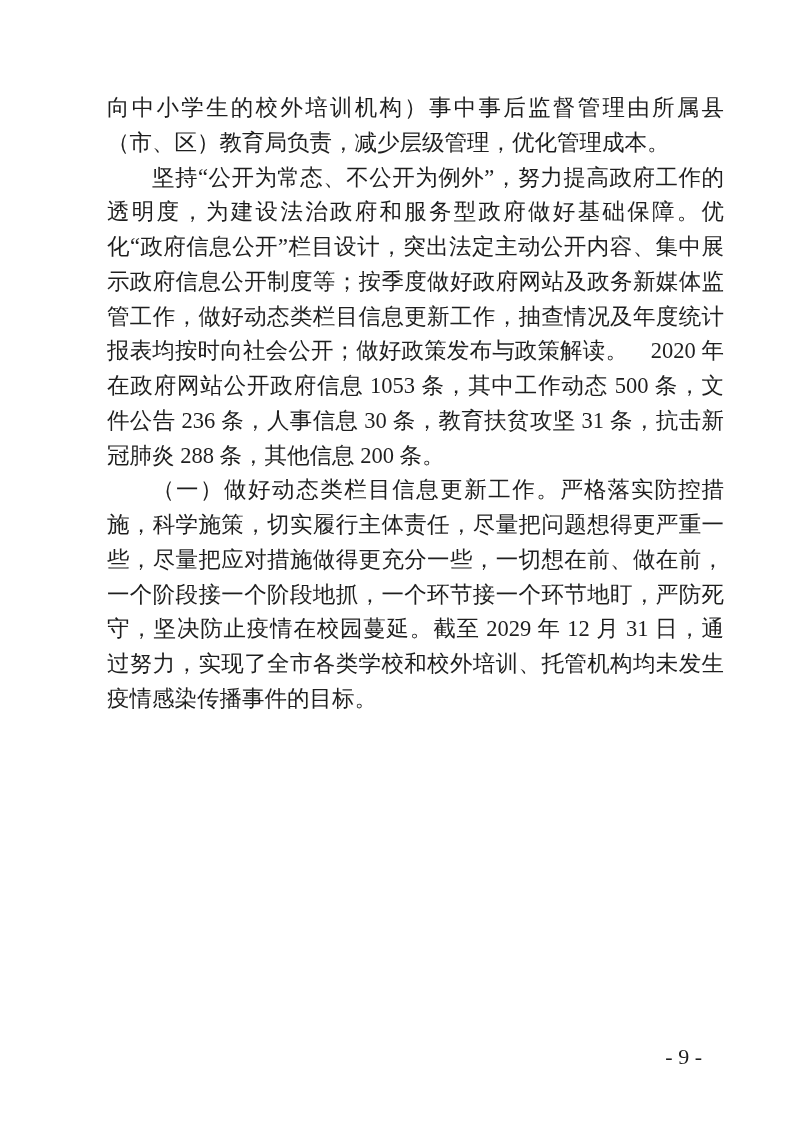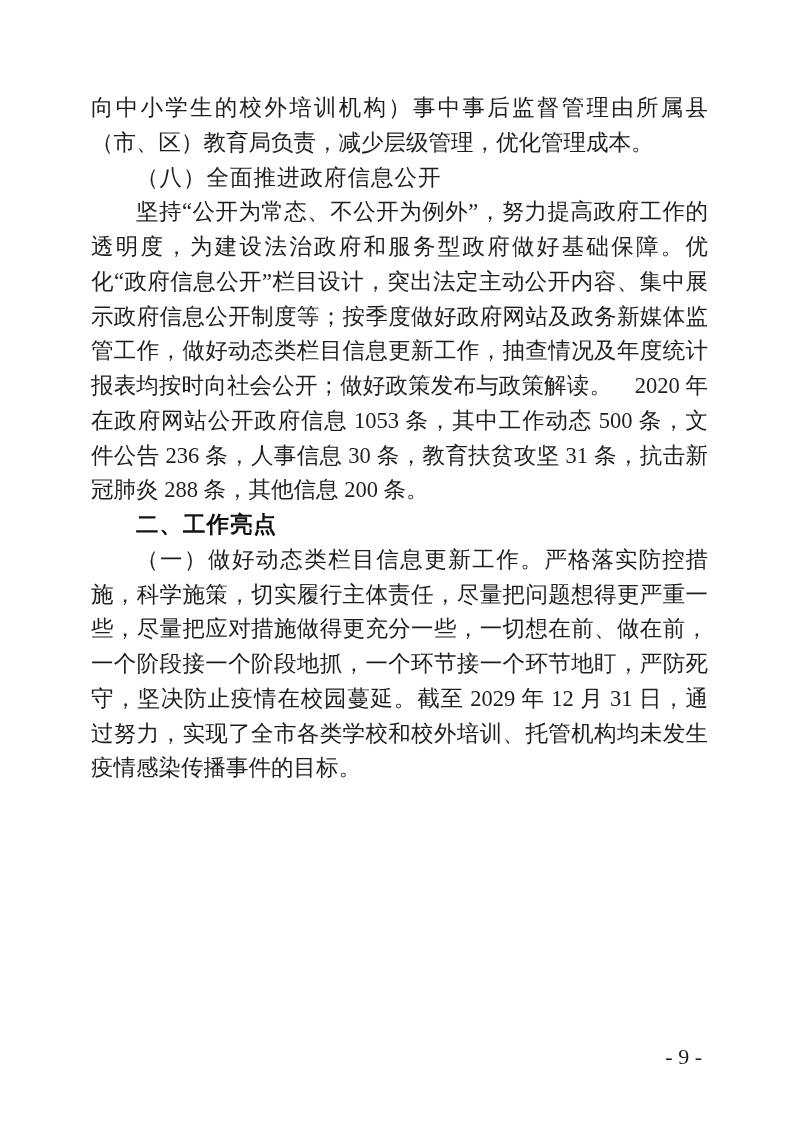--- a/index.html
+++ b/index.html
@@ -9,21 +9,21 @@
   }
   .page {
     position: relative;
     width: 800px;
     height: 1131px;
     background: #ffffff;
     overflow: hidden;
   }
   .content {
     position: absolute;
-    left: 91px;
+    left: 107px;
     top: 91px;
     width: 617px;
   }
   .para {
     font-family: "Liberation Serif", "DejaVu Serif", serif;
     font-size: 22.5px;
     line-height: 34.75px;
     color: #1e1e1e;
     margin: 0;
     padding: 0;
@@ -58,25 +58,23 @@
   }
 </style>
 </head>
 <body>
 
 <div class="page">
   <div class="content">
 
     <p class="para">向中小学生的校外培训机构）事中事后监督管理由所属县（市、区）教育局负责，减少层级管理，优化管理成本。</p>
 
-    <p class="para indent kai-heading">（八）全面推进政府信息公开</p>
 
     <p class="para indent">坚持“公开为常态、不公开为例外”，努力提高政府工作的透明度，为建设法治政府和服务型政府做好基础保障。优化“政府信息公开”栏目设计，突出法定主动公开内容、集中展示政府信息公开制度等；按季度做好政府网站及政务新媒体监管工作，做好动态类栏目信息更新工作，抽查情况及年度统计报表均按时向社会公开；做好政策发布与政策解读。　2020 年在政府网站公开政府信息 1053 条，其中工作动态 500 条，文件公告 236 条，人事信息 30 条，教育扶贫攻坚 31 条，抗击新冠肺炎 288 条，其他信息 200 条。</p>
 
-    <p class="para indent part-heading">二、工作亮点</p>
 
     <p class="para indent"><span class="lead">（一）做好动态类栏目信息更新工作。</span><span>严格落实防控措施，科学施策，切实履行主体责任，尽量把问题想得更严重一些，尽量把应对措施做得更充分一些，一切想在前、做在前，一个阶段接一个阶段地抓，一个环节接一个环节地盯，严防死守，坚决防止疫情在校园蔓延。截至 2029 年 12 月 31 日，通过努力，实现了全市各类学校和校外培训、托管机构均未发生疫情感染传播事件的目标。</span></p>
 
 
   </div>
 
   <div class="page-number">- 9 -</div>
 </div>
 
 </body></html>

